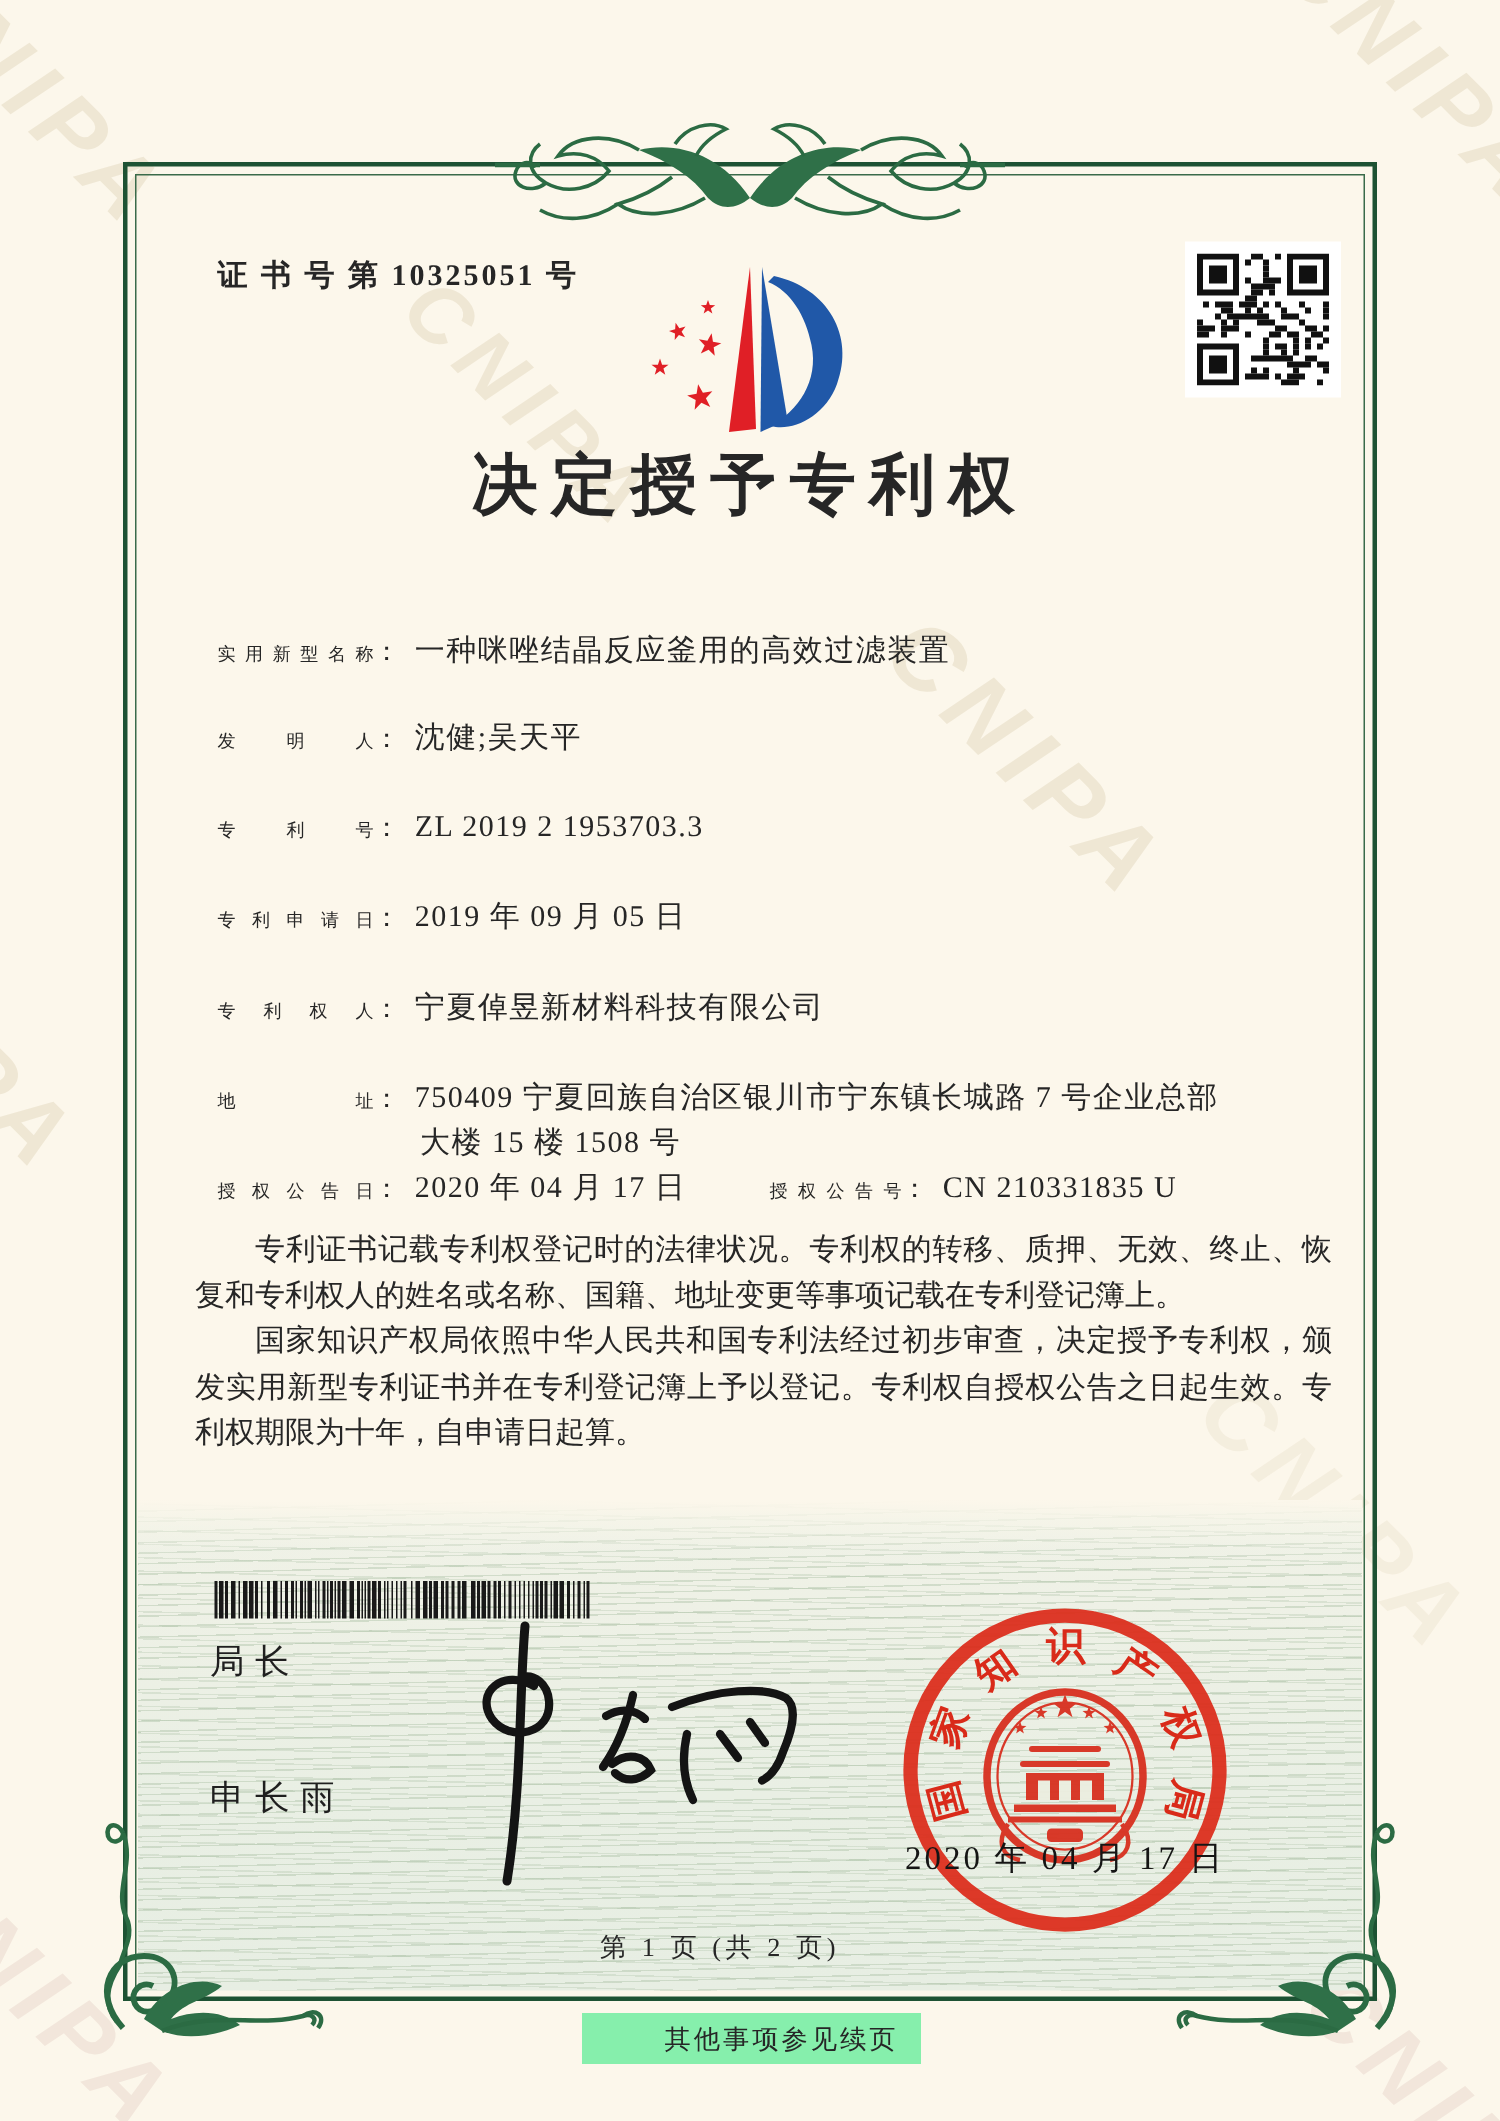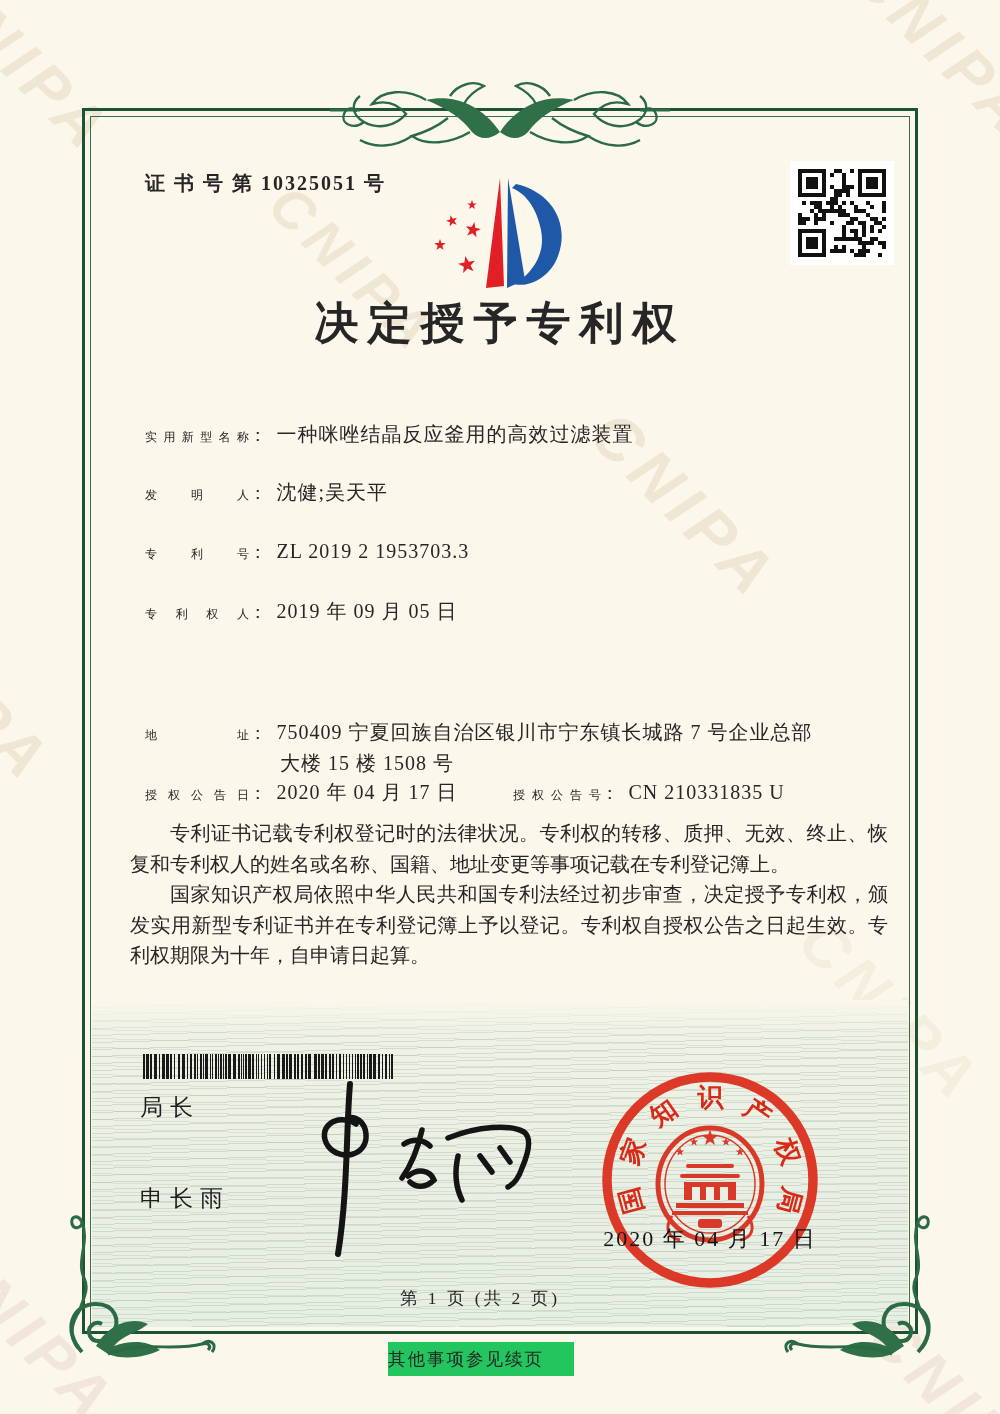--- a/index.html
+++ b/index.html
@@ -60,21 +60,21 @@
   .seal .schar{position:absolute;width:27px;height:27px;font-size:26px;font-weight:bold;
       color:#d92a19;text-align:center;line-height:27px;}
   .seal .sdate{position:absolute;left:-16px;top:166px;width:262px;text-align:center;
       font-size:22px;letter-spacing:2px;color:#151515;z-index:5;}
   .seal .emblem{position:absolute;left:55px;top:58px;opacity:.95;}
 
   .page-info{position:absolute;left:0;top:1286px;width:960px;text-align:center;
       font-size:17.5px;letter-spacing:3px;z-index:3;}
 
   .foot-note{position:absolute;left:388px;top:1342px;width:186px;height:34px;
-      background:#22c55e;z-index:3;display:flex;align-items:center;justify-content:flex-start;}
+      background:#86efac;z-index:3;display:flex;align-items:center;justify-content:center;padding-left:40px;}
   .foot-note span{font-size:17.5px;letter-spacing:2px;}
 
   .qr-box{position:absolute;left:790px;top:161px;width:104px;height:104px;background:#fff;
       display:flex;align-items:center;justify-content:center;z-index:3;}
 
   .logo{position:absolute;left:424px;top:168px;z-index:3;}
 </style>
 </head>
 <body>
 
@@ -283,21 +283,24 @@
   <div class="frow" style="top:420px">
     <span class="flabel">实用新型名称</span><span class="fcolon">：</span><span class="fvalue">一种咪唑结晶反应釜用的高效过滤装置</span>
   </div>
   <div class="frow" style="top:478px">
     <span class="flabel">发明人</span><span class="fcolon">：</span><span class="fvalue">沈健;吴天平</span>
   </div>
   <div class="frow" style="top:537px">
     <span class="flabel">专利号</span><span class="fcolon">：</span><span class="fvalue">ZL 2019 2 1953703.3</span>
   </div>
   <div class="frow" style="top:597px">
-    <span class="flabel">专利权人</span><span class="fcolon">：</span><span class="fvalue">2019 年 09 月 05 日</span>
+    <span class="flabel">专利申请日</span><span class="fcolon">：</span><span class="fvalue">2019 年 09 月 05 日</span>
+  </div>
+  <div class="frow" style="top:658px">
+    <span class="flabel">专利权人</span><span class="fcolon">：</span><span class="fvalue">宁夏倬昱新材料科技有限公司</span>
   </div>
   <div class="frow" style="top:718px">
     <span class="flabel">地址</span><span class="fcolon">：</span><span class="fvalue">750409 宁夏回族自治区银川市宁东镇长城路 7 号企业总部</span>
     <div class="addr2">大楼 15 楼 1508 号</div>
   </div>
   <div class="frow" style="top:778px">
     <span class="flabel">授权公告日</span><span class="fcolon">：</span><span class="fvalue">2020 年 04 月 17 日</span>
     <span class="sub">
       <span class="flabel" style="width:88px">授权公告号</span><span class="fcolon">：</span><span class="fvalue">CN 210331835 U</span>
     </span>

